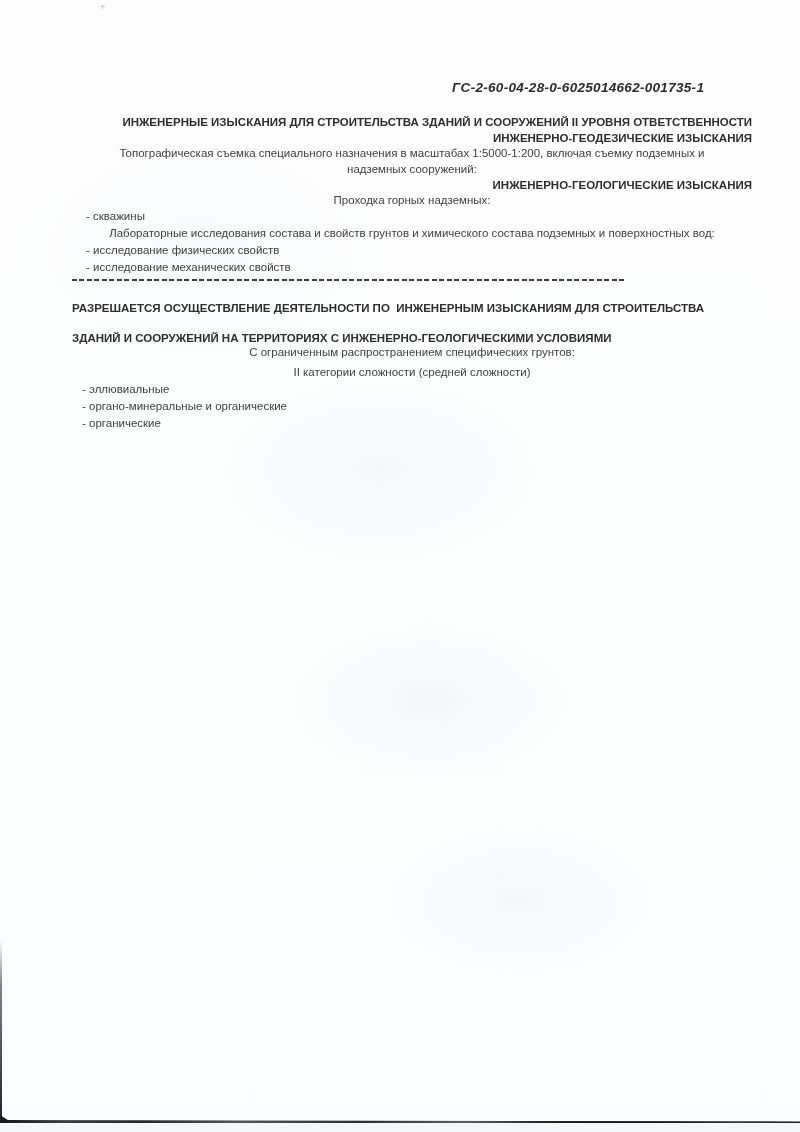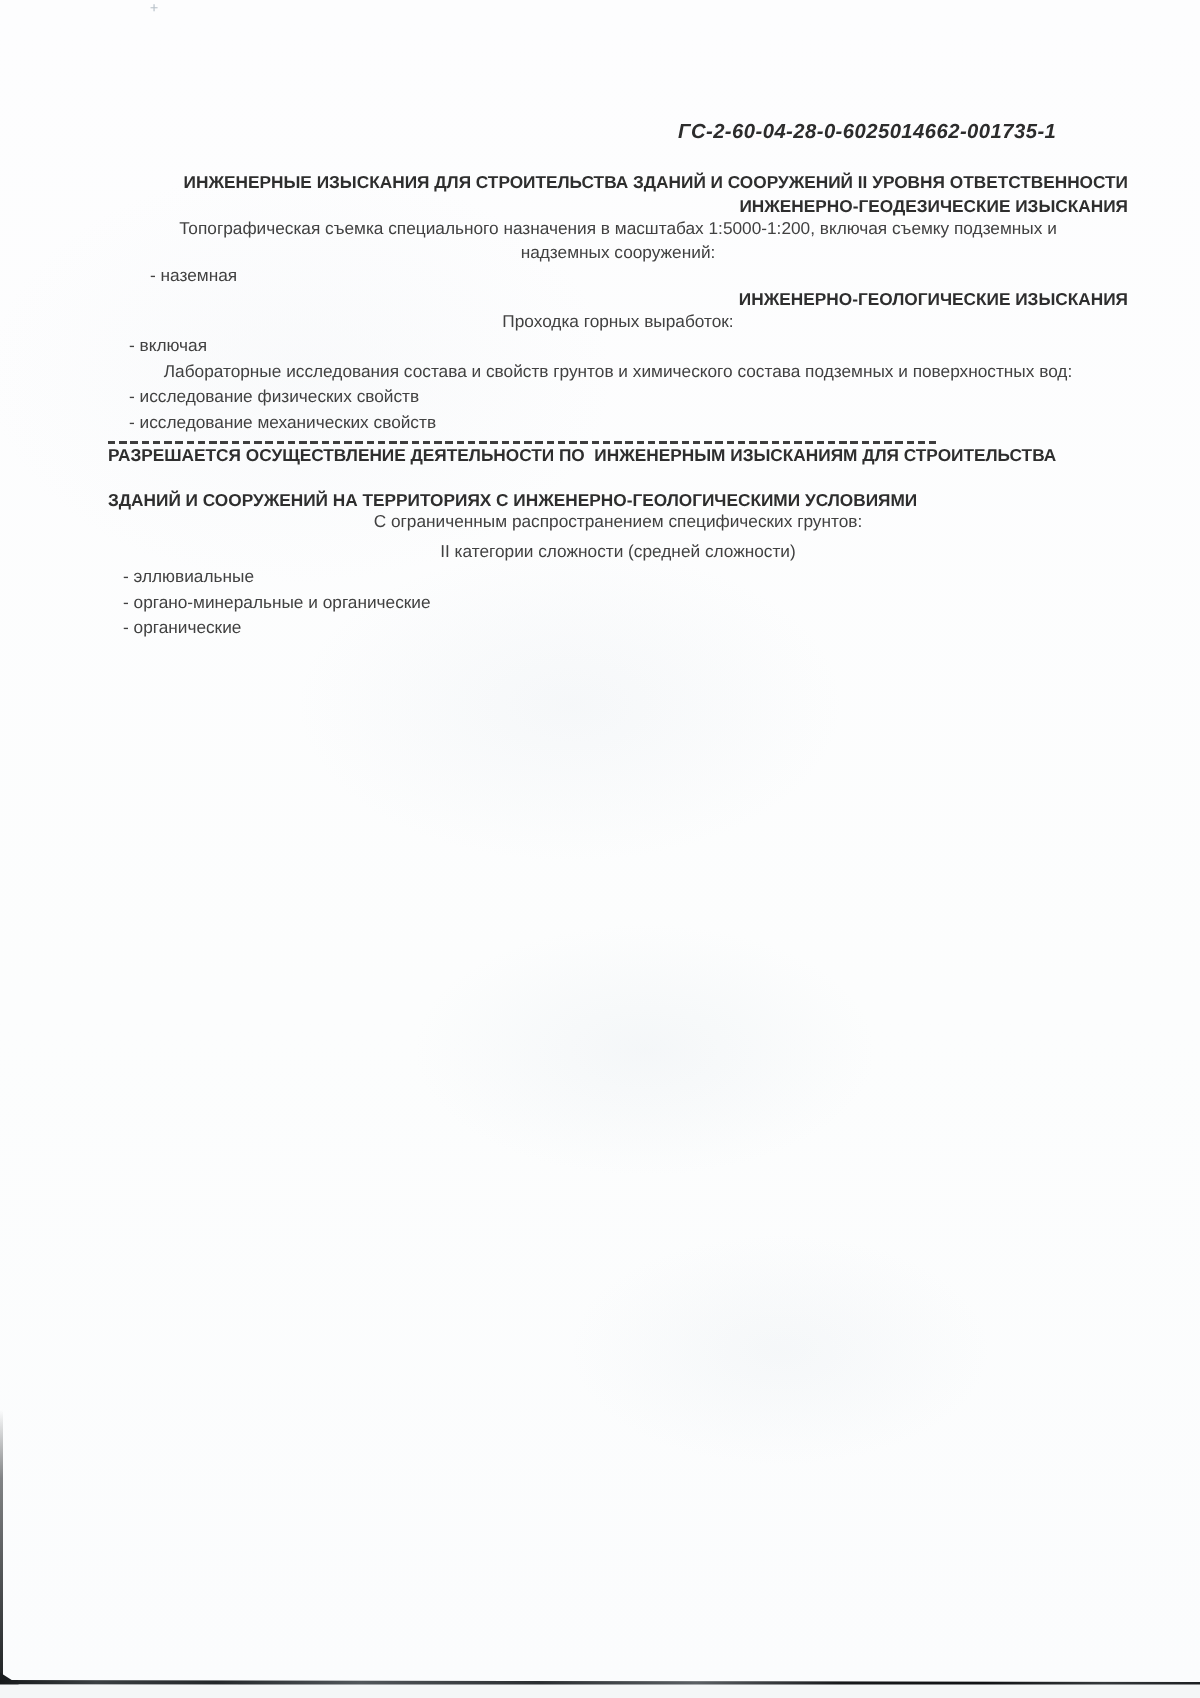--- a/index.html
+++ b/index.html
@@ -65,21 +65,21 @@
   }
   .bullet.deep { padding-left: 28px; }
   .bullet.shallow { padding-left: 10px; }
   .sep-dashed {
     width: 552px;
     height: 2px;
     margin-top: 4px;
     background: repeating-linear-gradient(90deg, #3e3e3e 0px, #3e3e3e 5px, transparent 5px, transparent 7.5px);
   }
   .permit-heading {
-    margin-top: 2px;
+    margin-top: 21px;
     font-size: 11.5px;
     font-weight: bold;
     color: #2e2e2e;
     line-height: 13.5px;
     white-space: pre-wrap;
   }
   .mt2 { margin-top: 2px; }
   .mt4 { margin-top: 4px; }
   
   .reg-mark {
@@ -137,26 +137,25 @@
 
   <div class="content">
 
     <div class="h-bold">ИНЖЕНЕРНЫЕ ИЗЫСКАНИЯ ДЛЯ СТРОИТЕЛЬСТВА ЗДАНИЙ И СООРУЖЕНИЙ II УРОВНЯ ОТВЕТСТВЕННОСТИ</div>
 
     <div class="h-bold">ИНЖЕНЕРНО-ГЕОДЕЗИЧЕСКИЕ ИЗЫСКАНИЯ</div>
 
     <div class="body-line">Топографическая съемка специального назначения в масштабах 1:5000-1:200, включая съемку подземных и</div>
     <div class="body-line">надземных сооружений:</div>
 
-    <div class="bullet deep">- наземная</div>
 
     <div class="h-bold">ИНЖЕНЕРНО-ГЕОЛОГИЧЕСКИЕ ИЗЫСКАНИЯ</div>
 
-    <div class="body-line">Проходка горных выработок:</div>
-    <div class="bullet">- включая</div>
+    <div class="body-line">Проходка горных надземных:</div>
+    <div class="bullet">- скважины</div>
 
     <div class="body-line mt2">Лабораторные исследования состава и свойств грунтов и химического состава подземных и поверхностных вод:</div>
     <div class="bullet mt2">- исследование физических свойств</div>
     <div class="bullet mt2">- исследование механических свойств</div>
 
     <div class="sep-dashed"></div>
 
     <div class="permit-heading">РАЗРЕШАЕТСЯ ОСУЩЕСТВЛЕНИЕ ДЕЯТЕЛЬНОСТИ ПО  ИНЖЕНЕРНЫМ ИЗЫСКАНИЯМ ДЛЯ СТРОИТЕЛЬСТВА</div>
     <div class="permit-heading" style="margin-top:16px;">ЗДАНИЙ И СООРУЖЕНИЙ НА ТЕРРИТОРИЯХ С ИНЖЕНЕРНО-ГЕОЛОГИЧЕСКИМИ УСЛОВИЯМИ</div>
 

